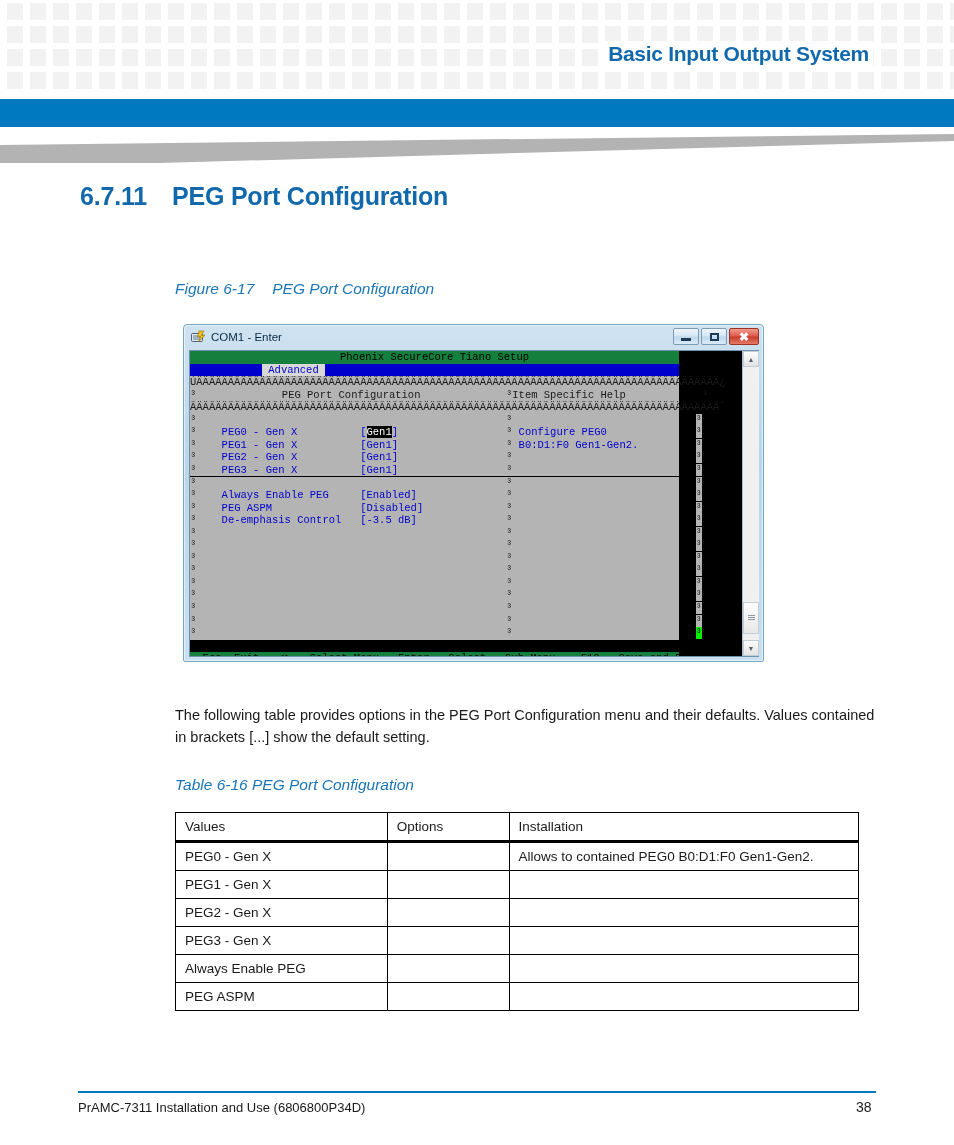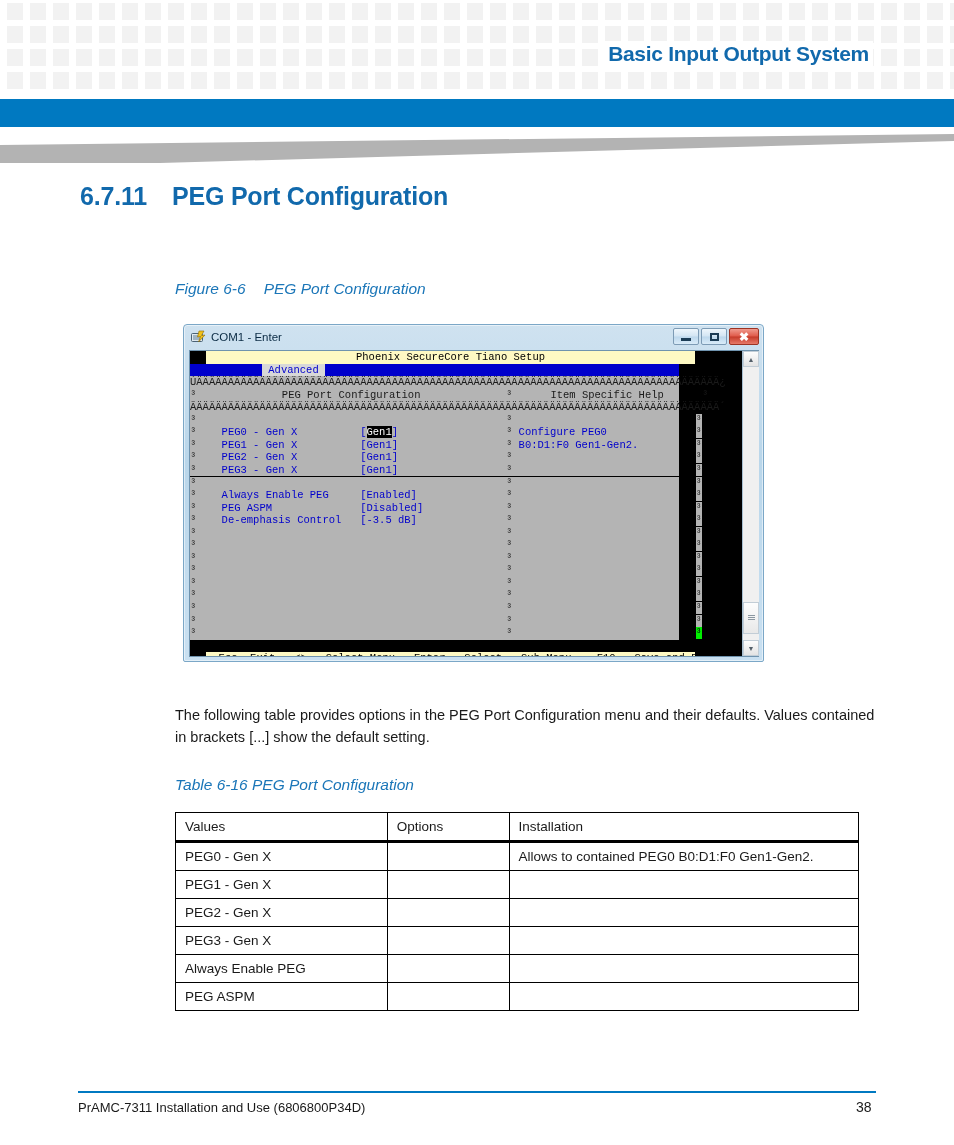--- a/index.html
+++ b/index.html
@@ -215,21 +215,21 @@
   .trow {
     position: absolute;
     left: 0;
     height: 12.55px;
     white-space: pre;
     font-family: "Liberation Mono", "DejaVu Sans Mono", monospace;
     font-size: 10.5px;
     line-height: 12.55px;
     letter-spacing: 0px;
   }
-  .t-teal { background: #fef9c3; color: #000000; margin-left: 16px; }
+  .t-teal { background: #15803d; color: #000000; }
   .t-blue { background: #0000cc; color: #ffffff; }
   .t-gray { background: #b4b4b4; color: #0000cc; }
   .t-grayblk { background: #b4b4b4; color: #1a1a1a; }
   .menu-sel {
     background: #d8d8d8;
     color: #0000cc;
   }
   .hl-inv { background: #000000; color: #ffffff; }
   .cursor-green { background: #00ee00; color: #000000; }
 
@@ -487,21 +487,21 @@
     <polygon points="0,0 954,0 954,10 160,32 0,32" fill="#b3b3b3"></polygon>
     <polygon points="0,0 954,0 954,3 0,14" fill="#ffffff"></polygon>
   </svg>
 </div>
 
 <div class="section-heading">
   <span class="num">6.7.11</span><span>PEG Port Configuration</span>
 </div>
 
 <div class="figure-caption">
-  <span class="fignum">Figure 6-6</span><span>PEG Port Configuration</span>
+  <span class="fignum">Figure 6-17</span><span>PEG Port Configuration</span>
 </div>
 
 <div class="putty-window">
 
   <div class="putty-titlebar">
     <span class="putty-icon">
       <svg width="15" height="15" viewBox="0 0 15 15" xmlns="http://www.w3.org/2000/svg">
         <rect x="0.5" y="3.5" width="11" height="8" rx="1" fill="#dfe8ef" stroke="#4a6275"></rect>
         <rect x="2" y="5" width="8" height="5" fill="#9fb4c4"></rect>
         <path d="M8 1 L13 1 L10.5 5.5 L14 5 L7.5 12 L9.5 6.5 L6.5 7 Z" fill="#f2c21a" stroke="#8a6a06" stroke-width="0.6"></path>
@@ -519,21 +519,21 @@
           <span class="glyph-close">✖</span>
         </span>
     </span>
   </div>
 
   <div class="term-outer">
     <div class="term-screen" id="term-screen">
         <div class="trow t-teal" style="top:0px;left:0px;width:489px;"><span style="display:inline-block;width:489px;text-align:center">Phoenix SecureCore Tiano Setup</span></div>
         <div class="trow t-grayblk" style="top:25.1px;left:0px;width:489px;">ÚÄÄÄÄÄÄÄÄÄÄÄÄÄÄÄÄÄÄÄÄÄÄÄÄÄÄÄÄÄÄÄÄÄÄÄÄÄÄÄÄÄÄÄÄÄÄÄÄÄÄÄÄÄÄÄÄÄÄÄÄÄÄÄÄÄÄÄÄÄÄÄÄÄÄÄÄÄÄÄÄÄÄÄ¿</div>
         <div class="trow t-blue" style="top:12.55px;left:0px;width:489px;"><span style="display:inline-block;width:72px"></span><span class="menu-sel">&nbsp;Advanced&nbsp;</span></div>
-        <div class="trow t-grayblk" style="top:37.650000000000006px;left:0px;width:489px;">³<span style="display:inline-block;width:309.68px;text-align:center">PEG Port Configuration</span>³<span style="display:inline-block;width:189.60000000000002px;text-align:center">Item Specific Help</span>³</div>
+        <div class="trow t-grayblk" style="top:37.650000000000006px;left:0px;width:489px;">³<span style="display:inline-block;width:309.68px;text-align:center">PEG Port Configuration</span>³<span style="display:inline-block;width:189.60000000000002px;">Item Specific Help</span>³</div>
         <div class="trow t-grayblk" style="top:50.2px;left:0px;width:489px;">ÃÄÄÄÄÄÄÄÄÄÄÄÄÄÄÄÄÄÄÄÄÄÄÄÄÄÄÄÄÄÄÄÄÄÄÄÄÄÄÄÄÄÄÄÄÄÄÄÄÄÄÄÄÄÄÄÄÄÄÄÄÄÄÄÄÄÄÄÄÄÄÄÄÄÄÄÄÄÄÄÄÄÄÄ´</div>
         <div class="trow t-gray" style="top:62.75px;left:0;width:489px"><span class="t-grayblk">³</span><span style="display:inline-block;width:309.68px"></span><span class="t-grayblk">³</span><span style="display:inline-block;width:183.28px"><span style="display:inline-block;width:6.32px"></span></span><span class="t-grayblk">³</span></div>
         <div class="trow t-gray" style="top:75.30000000000001px;left:0;width:489px"><span class="t-grayblk">³</span><span style="display:inline-block;width:309.68px"><span style="display:inline-block;width:25.28px"></span><span>PEG0 - Gen X          </span>[<span class="hl-inv">Gen1</span>]</span><span class="t-grayblk">³</span><span style="display:inline-block;width:183.28px"><span style="display:inline-block;width:6.32px"></span><span>Configure PEG0</span></span><span class="t-grayblk">³</span></div>
         <div class="trow t-gray" style="top:87.85000000000001px;left:0;width:489px"><span class="t-grayblk">³</span><span style="display:inline-block;width:309.68px"><span style="display:inline-block;width:25.28px"></span><span>PEG1 - Gen X          </span><span>[Gen1]</span></span><span class="t-grayblk">³</span><span style="display:inline-block;width:183.28px"><span style="display:inline-block;width:6.32px"></span><span>B0:D1:F0 Gen1-Gen2.</span></span><span class="t-grayblk">³</span></div>
         <div class="trow t-gray" style="top:100.4px;left:0;width:489px"><span class="t-grayblk">³</span><span style="display:inline-block;width:309.68px"><span style="display:inline-block;width:25.28px"></span><span>PEG2 - Gen X          </span><span>[Gen1]</span></span><span class="t-grayblk">³</span><span style="display:inline-block;width:183.28px"><span style="display:inline-block;width:6.32px"></span></span><span class="t-grayblk">³</span></div>
         <div class="trow t-gray" style="top:112.95px;left:0;width:489px"><span class="t-grayblk">³</span><span style="display:inline-block;width:309.68px"><span style="display:inline-block;width:25.28px"></span><span>PEG3 - Gen X          </span><span>[Gen1]</span></span><span class="t-grayblk">³</span><span style="display:inline-block;width:183.28px"><span style="display:inline-block;width:6.32px"></span></span><span class="t-grayblk">³</span></div>
         <div class="trow t-gray" style="top:125.5px;left:0;width:489px"><span class="t-grayblk">³</span><span style="display:inline-block;width:309.68px"></span><span class="t-grayblk">³</span><span style="display:inline-block;width:183.28px"><span style="display:inline-block;width:6.32px"></span></span><span class="t-grayblk">³</span></div>
         <div class="trow t-gray" style="top:138.05px;left:0;width:489px"><span class="t-grayblk">³</span><span style="display:inline-block;width:309.68px"><span style="display:inline-block;width:25.28px"></span><span>Always Enable PEG     </span><span>[Enabled]</span></span><span class="t-grayblk">³</span><span style="display:inline-block;width:183.28px"><span style="display:inline-block;width:6.32px"></span></span><span class="t-grayblk">³</span></div>
         <div class="trow t-gray" style="top:150.60000000000002px;left:0;width:489px"><span class="t-grayblk">³</span><span style="display:inline-block;width:309.68px"><span style="display:inline-block;width:25.28px"></span><span>PEG ASPM              </span><span>[Disabled]</span></span><span class="t-grayblk">³</span><span style="display:inline-block;width:183.28px"><span style="display:inline-block;width:6.32px"></span></span><span class="t-grayblk">³</span></div>
         <div class="trow t-gray" style="top:163.15px;left:0;width:489px"><span class="t-grayblk">³</span><span style="display:inline-block;width:309.68px"><span style="display:inline-block;width:25.28px"></span><span>De-emphasis Control   </span><span>[-3.5 dB]</span></span><span class="t-grayblk">³</span><span style="display:inline-block;width:183.28px"><span style="display:inline-block;width:6.32px"></span></span><span class="t-grayblk">³</span></div>

